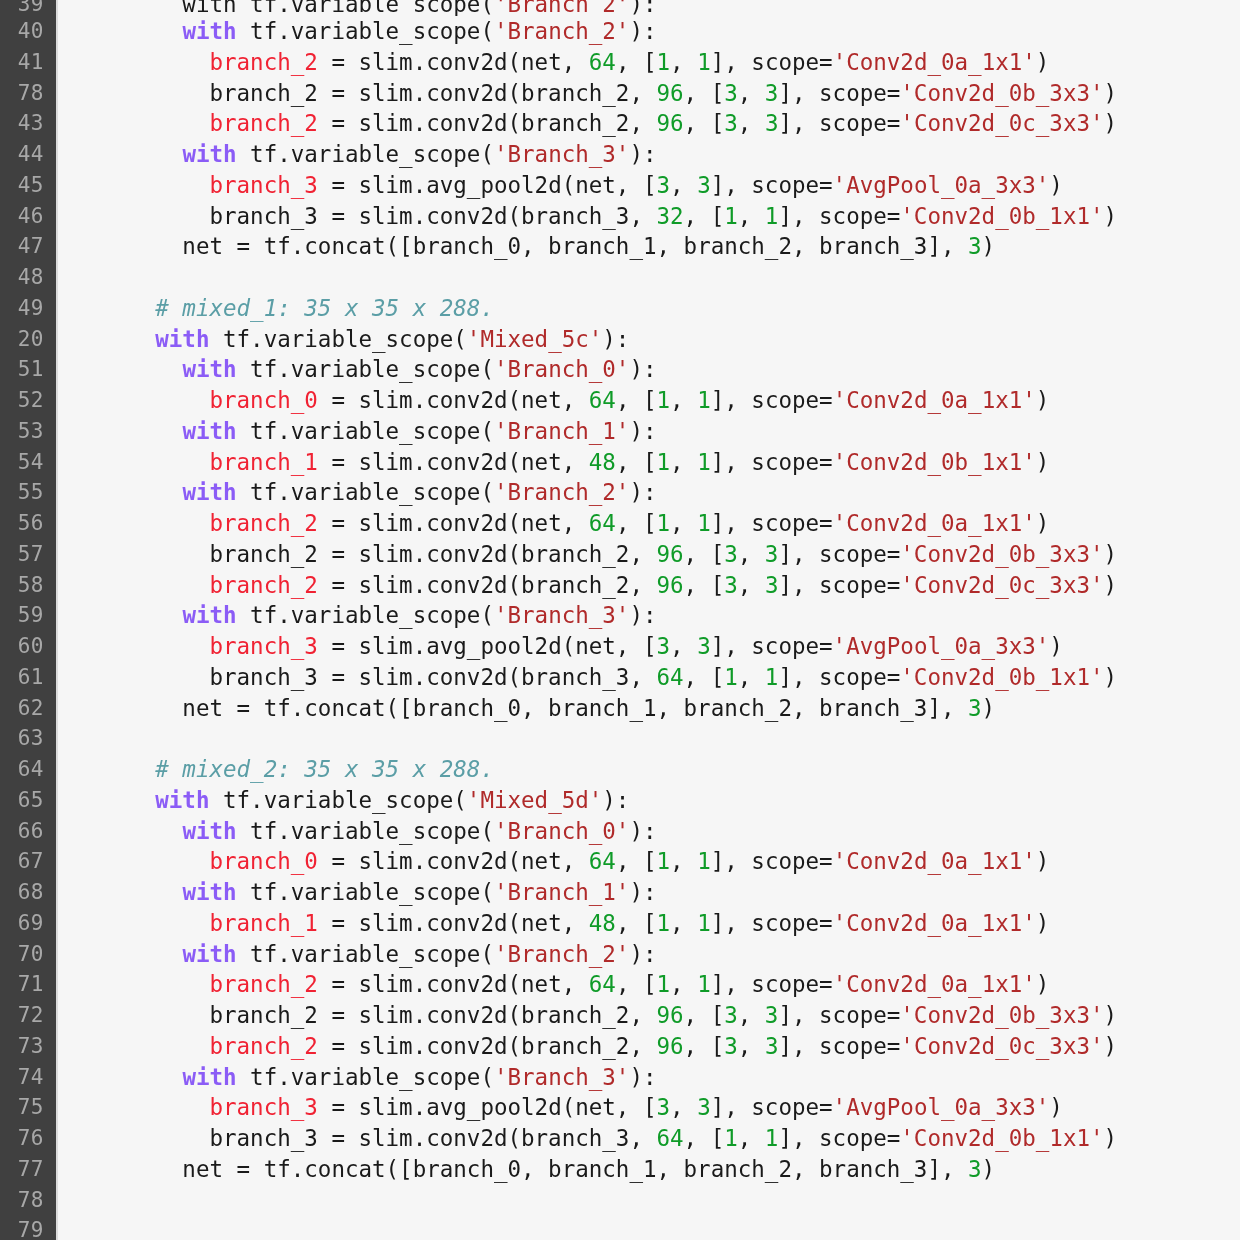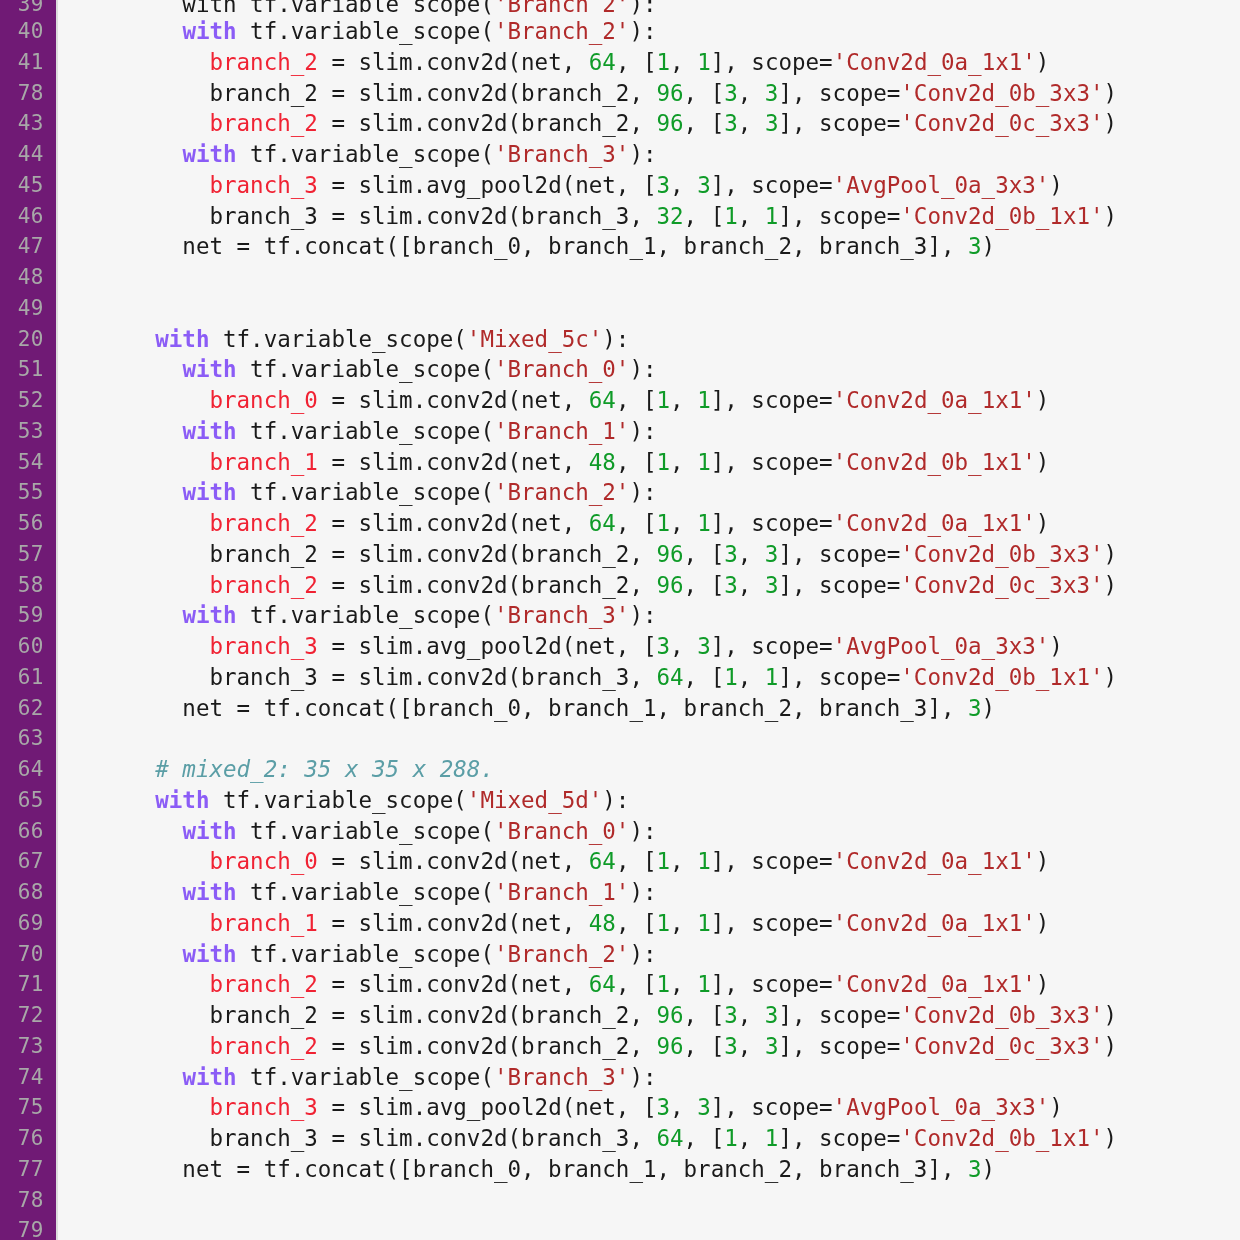--- a/index.html
+++ b/index.html
@@ -14,21 +14,21 @@
     width:1240px; height:1240px;
     background:#f6f6f6;
     display:flex;
     align-items:flex-start;
   }
   
   #gutter {
     width:58px;
     flex:0 0 58px;
     height:1240px;
-    background:#701a75;
+    background:#404040;
     border-right:2px solid #dcdcdc;
     padding-top:0;
     position:relative;
     z-index:2;
   }
   #gutter .ln {
     height:30.75px;
     line-height:30.75px;
     text-align:right;
     padding-right:12px;
@@ -120,21 +120,21 @@
       <div class="cl clipped"><span class="t-pln">        with tf.variable_scope(</span><span class="t-str">'Branch_2'</span><span class="t-pln">):</span></div>
       <div class="cl"><span class="t-pln">        </span><span class="t-kw">with</span><span class="t-pln"> tf.variable_scope(</span><span class="t-str">'Branch_2'</span><span class="t-pln">):</span></div>
       <div class="cl"><span class="t-pln">          </span><span class="t-var">branch_2</span><span class="t-pln"> = slim.conv2d(net, </span><span class="t-num">64</span><span class="t-pln">, [</span><span class="t-num">1</span><span class="t-pln">, </span><span class="t-num">1</span><span class="t-pln">], scope=</span><span class="t-str">'Conv2d_0a_1x1'</span><span class="t-pln">)</span></div>
       <div class="cl"><span class="t-pln">          branch_2 = slim.conv2d(branch_2, </span><span class="t-num">96</span><span class="t-pln">, [</span><span class="t-num">3</span><span class="t-pln">, </span><span class="t-num">3</span><span class="t-pln">], scope=</span><span class="t-str">'Conv2d_0b_3x3'</span><span class="t-pln">)</span></div>
       <div class="cl"><span class="t-pln">          </span><span class="t-var">branch_2</span><span class="t-pln"> = slim.conv2d(branch_2, </span><span class="t-num">96</span><span class="t-pln">, [</span><span class="t-num">3</span><span class="t-pln">, </span><span class="t-num">3</span><span class="t-pln">], scope=</span><span class="t-str">'Conv2d_0c_3x3'</span><span class="t-pln">)</span></div>
       <div class="cl"><span class="t-pln">        </span><span class="t-kw">with</span><span class="t-pln"> tf.variable_scope(</span><span class="t-str">'Branch_3'</span><span class="t-pln">):</span></div>
       <div class="cl"><span class="t-pln">          </span><span class="t-var">branch_3</span><span class="t-pln"> = slim.avg_pool2d(net, [</span><span class="t-num">3</span><span class="t-pln">, </span><span class="t-num">3</span><span class="t-pln">], scope=</span><span class="t-str">'AvgPool_0a_3x3'</span><span class="t-pln">)</span></div>
       <div class="cl"><span class="t-pln">          branch_3 = slim.conv2d(branch_3, </span><span class="t-num">32</span><span class="t-pln">, [</span><span class="t-num">1</span><span class="t-pln">, </span><span class="t-num">1</span><span class="t-pln">], scope=</span><span class="t-str">'Conv2d_0b_1x1'</span><span class="t-pln">)</span></div>
       <div class="cl"><span class="t-pln">        net = tf.concat([br</span><span class="t-pln">anch_0, branch_1, branch_2, branch_3], </span><span class="t-num">3</span><span class="t-pln">)</span></div>
       <div class="cl"><span class="t-pln"></span></div>
-      <div class="cl"><span class="t-pln">      </span></div>
+      <div class="cl"><span class="t-pln">      </span><span class="t-com"># mixed_1: 35 x 35 x 288.</span></div>
       <div class="cl"><span class="t-pln">      </span><span class="t-kw">with</span><span class="t-pln"> tf.variable_scope(</span><span class="t-str">'Mixed_5c'</span><span class="t-pln">):</span></div>
       <div class="cl"><span class="t-pln">        </span><span class="t-kw">with</span><span class="t-pln"> tf.variable_scope(</span><span class="t-str">'Branch_0'</span><span class="t-pln">):</span></div>
       <div class="cl"><span class="t-pln">          </span><span class="t-var">branch_0</span><span class="t-pln"> = slim.conv2d(net, </span><span class="t-num">64</span><span class="t-pln">, [</span><span class="t-num">1</span><span class="t-pln">, </span><span class="t-num">1</span><span class="t-pln">], scope=</span><span class="t-str">'Conv2d_0a_1x1'</span><span class="t-pln">)</span></div>
       <div class="cl"><span class="t-pln">        </span><span class="t-kw">with</span><span class="t-pln"> tf.variable_scope(</span><span class="t-str">'Branch_1'</span><span class="t-pln">):</span></div>
       <div class="cl"><span class="t-pln">          </span><span class="t-var">branch_1</span><span class="t-pln"> = slim.conv2d(net, </span><span class="t-num">48</span><span class="t-pln">, [</span><span class="t-num">1</span><span class="t-pln">, </span><span class="t-num">1</span><span class="t-pln">], scope=</span><span class="t-str">'Conv2d_0b_1x1'</span><span class="t-pln">)</span></div>
       <div class="cl"><span class="t-pln">        </span><span class="t-kw">with</span><span class="t-pln"> tf.variable_scope(</span><span class="t-str">'Branch_2'</span><span class="t-pln">):</span></div>
       <div class="cl"><span class="t-pln">          </span><span class="t-var">branch_2</span><span class="t-pln"> = slim.conv2d(net, </span><span class="t-num">64</span><span class="t-pln">, [</span><span class="t-num">1</span><span class="t-pln">, </span><span class="t-num">1</span><span class="t-pln">], scope=</span><span class="t-str">'Conv2d_0a_1x1'</span><span class="t-pln">)</span></div>
       <div class="cl"><span class="t-pln">          branch_2 = slim.conv2d(branch_2, </span><span class="t-num">96</span><span class="t-pln">, [</span><span class="t-num">3</span><span class="t-pln">, </span><span class="t-num">3</span><span class="t-pln">], scope=</span><span class="t-str">'Conv2d_0b_3x3'</span><span class="t-pln">)</span></div>
       <div class="cl"><span class="t-pln">          </span><span class="t-var">branch_2</span><span class="t-pln"> = slim.conv2d(branch_2, </span><span class="t-num">96</span><span class="t-pln">, [</span><span class="t-num">3</span><span class="t-pln">, </span><span class="t-num">3</span><span class="t-pln">], scope=</span><span class="t-str">'Conv2d_0c_3x3'</span><span class="t-pln">)</span></div>
       <div class="cl"><span class="t-pln">        </span><span class="t-kw">with</span><span class="t-pln"> tf.variable_scope(</span><span class="t-str">'Branch_3'</span><span class="t-pln">):</span></div>

